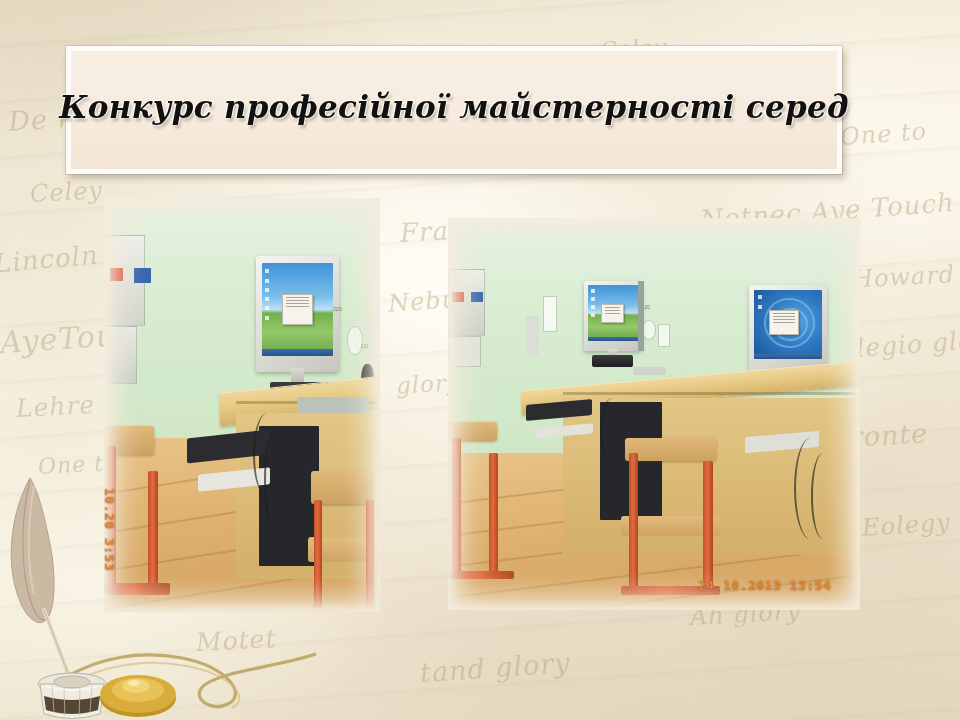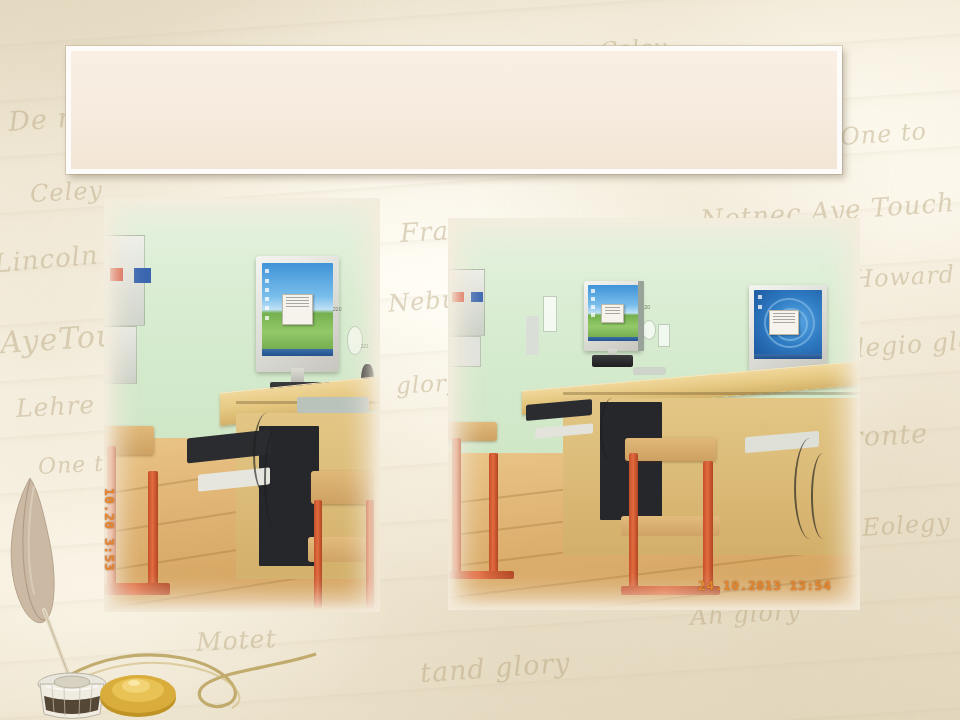--- a/index.html
+++ b/index.html
@@ -388,20 +388,21 @@
 
     <span style="left:196px; top:626px; font-size:25px; transform:rotate(-3deg);">Motet</span>
     <span style="left:420px; top:652px; font-size:27px; transform:rotate(-4deg);">tand glory</span>
     <span style="left:690px; top:600px; font-size:24px; transform:rotate(-3deg);">Ah glory</span>
     <span style="left:600px; top:36px;  font-size:22px; transform:rotate(-3deg);">Celey</span>
     <span style="left:840px; top:120px; font-size:24px; transform:rotate(-4deg);">One to</span>
   </div>
 
   <div class="title-plaque">
     <div class="title-inner">
+      <div class="title-line">Конкурс професійної майстерності серед</div>
     </div>
   </div>
 
   <div class="photo" id="photo-left">
     <div class="scene">
 
       <div class="wall" style="height:62%;"></div>
       <div class="floor" style="height:42%;">
         <div class="floorboard" style="left:-10%; top:18%;  width:130%; height:2px; transform:rotate(-9deg);"></div>
         <div class="floorboard" style="left:-10%; top:40%;  width:130%; height:2px; transform:rotate(-9deg);"></div>

